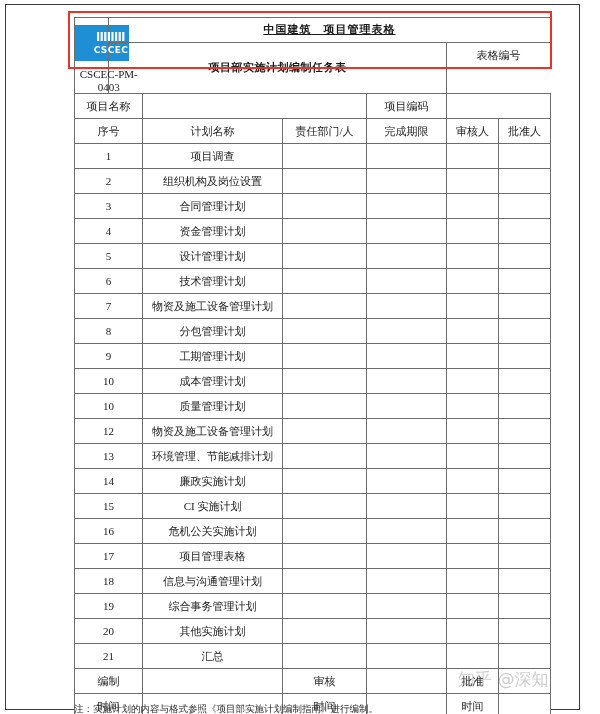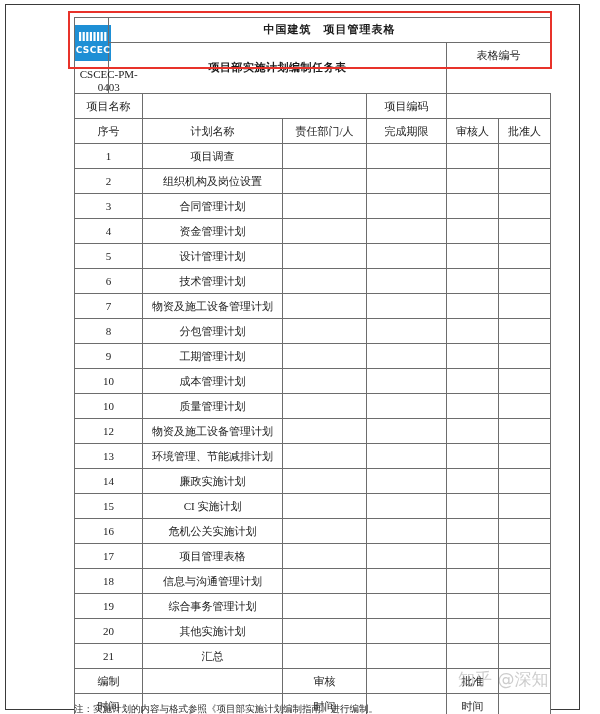--- a/index.html
+++ b/index.html
@@ -57,29 +57,31 @@
   }
   .logo-box {
     width: 36px;
     height: 36px;
     margin: 0 auto;
     background: #1e8fd5;
     display: flex;
     align-items: center;
     justify-content: center;
     overflow: hidden;
+    padding-left: 18px;
   }
   .logo-box svg { display: block; }
 
   .main-title {
     font-size: 17px;
     font-weight: bold;
     font-family: "DejaVu Sans", "Liberation Sans", sans-serif;
     letter-spacing: 1px;
     height: 26px;
+    text-decoration: underline;
   }
   .sub-title {
     font-size: 14px;
     font-weight: bold;
     font-family: "DejaVu Sans", "Liberation Sans", sans-serif;
     letter-spacing: .5px;
     height: 26px;
   }
   .code-label {
     font-size: 9px;

